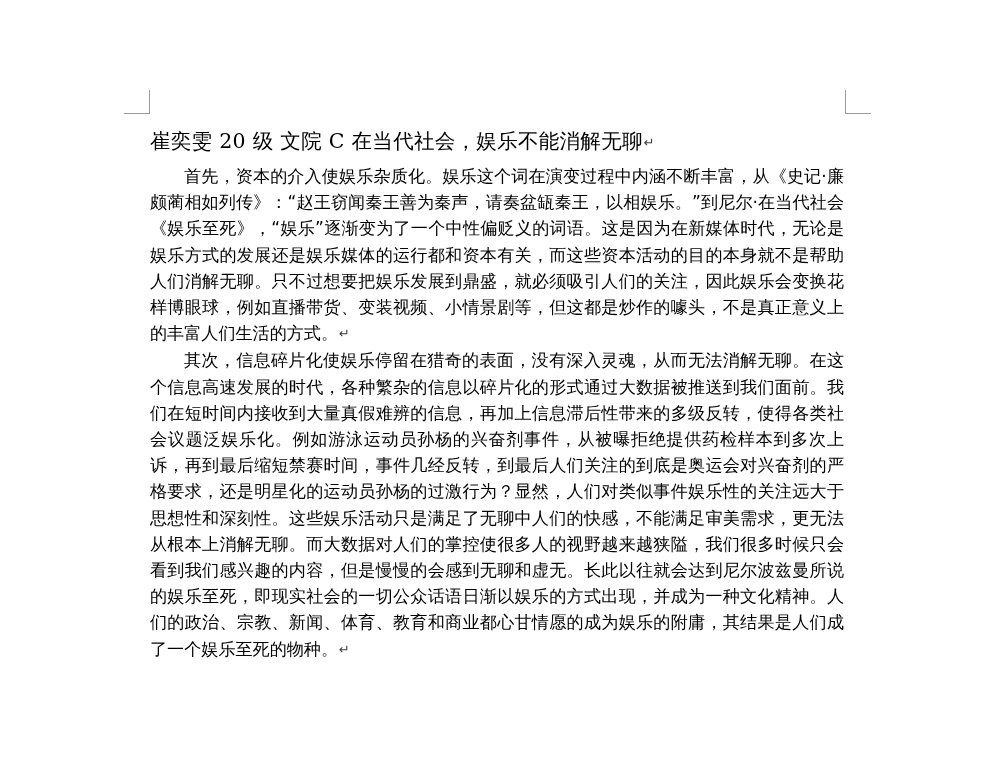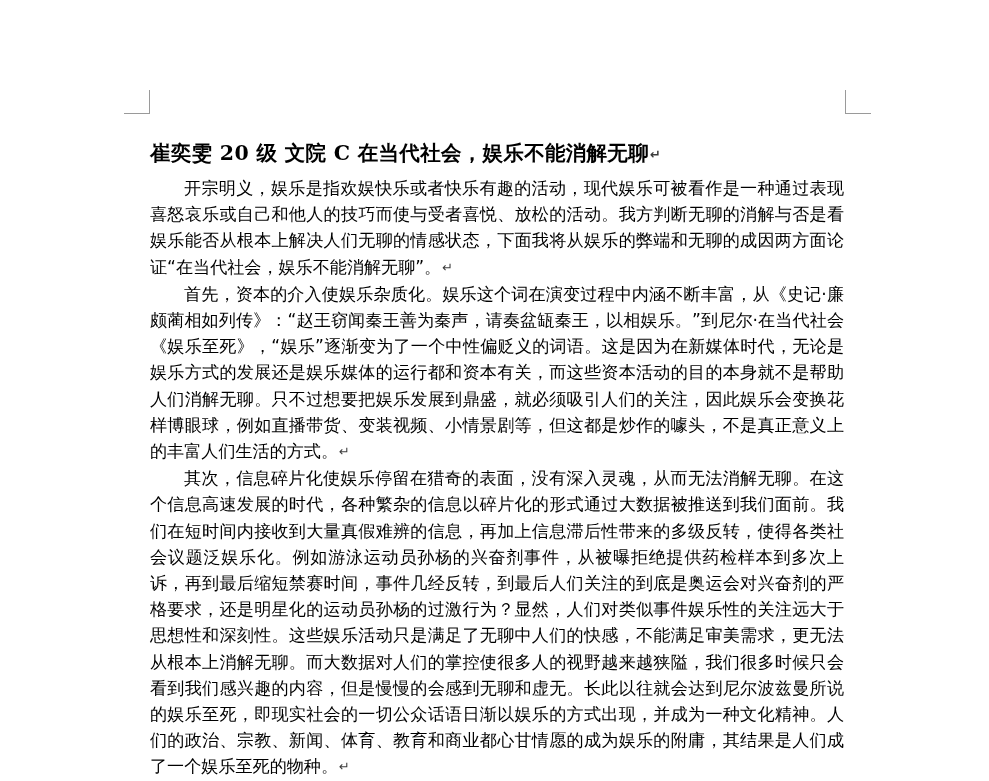--- a/index.html
+++ b/index.html
@@ -46,27 +46,27 @@
   
   #doc {
     position: absolute;
     left: 150px;
     top: 128px;
     width: 694px;
   }
 
   .doc-title {
     font-family: "DejaVu Serif", "Liberation Serif", serif;
-    font-weight: bold;
+    font-weight: normal;
     font-size: 20.5px;
     line-height: 27px;
     color: #000000;
     letter-spacing: 0.3px;
     white-space: nowrap;
-    margin: 12px 0 7px 0;
+    margin: 0 0 7px 0;
   }
 
   .para {
     font-family: "DejaVu Sans", "Liberation Sans", sans-serif;
     font-size: 17.1px;
     line-height: 26.2px;
     color: #000000;
     text-align: justify;
     text-justify: inter-character;
     text-indent: 34px;
@@ -88,21 +88,20 @@
 
 <div id="page">
 
   <div class="crop-mark crop-tl"></div>
   <div class="crop-mark crop-tr"></div>
 
   <div id="doc">
 
     <h1 class="doc-title"><span>崔奕雯 20 级  文院 C 在当代社会，娱乐不能消解无聊</span><span class="ret">↵</span></h1>
 
-    <p class="para"><span>开宗明义，娱乐是指欢娱快乐或者快乐有趣的活动，现代娱乐可被看作是一种通过表现喜怒哀乐或自己和他人的技巧而使与受者喜悦、放松的活动。我方判断无聊的消解与否是看娱乐能否从根本上解决人们无聊的情感状态，下面我将从娱乐的弊端和无聊的成因两方面论证“在当代社会，娱乐不能消解无聊”。</span><span class="ret">↵</span></p>
 
 
     <p class="para"><span>首先，资本的介入使娱乐杂质化。娱乐这个词在演变过程中内涵不断丰富，从《史记·廉颇蔺相如列传》：“赵王窃闻秦王善为秦声，请奏盆缻秦王，以相娱乐。”到尼尔·在当代社会《娱乐至死》，“娱乐”逐渐变为了一个中性偏贬义的词语。这是因为在新媒体时代，无论是娱乐方式的发展还是娱乐媒体的运行都和资本有关，而这些资本活动的目的本身就不是帮助人们消解无聊。只不过想要把娱乐发展到鼎盛，就必须吸引人们的关注，因此娱乐会变换花样博眼球，例如直播带货、变装视频、小情景剧等，但这都是炒作的噱头，不是真正意义上的丰富人们生活的方式。</span><span class="ret">↵</span></p>
 
     <p class="para"><span>其次，信息碎片化使娱乐停留在猎奇的表面，没有深入灵魂，从而无法消解无聊。在这个信息高速发展的时代，各种繁杂的信息以碎片化的形式通过大数据被推送到我们面前。我们在短时间内接收到大量真假难辨的信息，再加上信息滞后性带来的多级反转，使得各类社会议题泛娱乐化。例如游泳运动员孙杨的兴奋剂事件，从被曝拒绝提供药检样本到多次上诉，再到最后缩短禁赛时间，事件几经反转，到最后人们关注的到底是奥运会对兴奋剂的严格要求，还是明星化的运动员孙杨的过激行为？显然，人们对类似事件娱乐性的关注远大于思想性和深刻性。这些娱乐活动只是满足了无聊中人们的快感，不能满足审美需求，更无法从根本上消解无聊。而大数据对人们的掌控使很多人的视野越来越狭隘，我们很多时候只会看到我们感兴趣的内容，但是慢慢的会感到无聊和虚无。长此以往就会达到尼尔波兹曼所说的娱乐至死，即现实社会的一切公众话语日渐以娱乐的方式出现，并成为一种文化精神。人们的政治、宗教、新闻、体育、教育和商业都心甘情愿的成为娱乐的附庸，其结果是人们成了一个娱乐至死的物种。</span><span class="ret">↵</span></p>
 
   </div>
 </div>
 
 </body></html>

